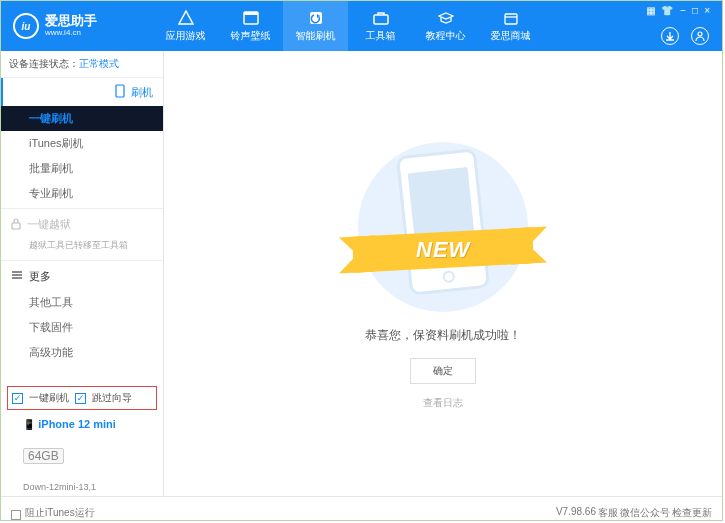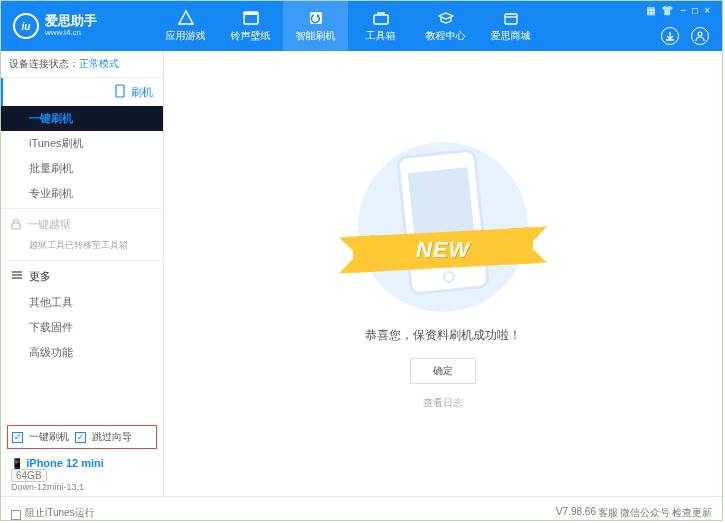--- a/index.html
+++ b/index.html
@@ -22,23 +22,23 @@
 .sidebar { width: 163px; border-right: 1px solid #e5e5e5; display: flex; flex-direction: column; font-size: 11px; color: #555; }
 .conn { padding: 6px 8px; font-size: 10px; border-bottom: 1px solid #eee; }
 .conn .mode { color: #1588f5; }
 .sec-head { display: flex; align-items: center; gap: 6px; padding: 6px 10px; color: #333; font-size: 11px; }
 .sec-head.active { color: #1588f5; border-left: 2px solid #1588f5; padding-left: 8px; justify-content: flex-end; }
 .menu-item { padding: 5px 10px 5px 28px; cursor: pointer; color: #666; }
 .menu-item.active { background: #0f172a; color: #1588f5; font-weight: bold; }
 .jail-note { font-size: 9px; color: #aaa; padding: 2px 10px 6px 28px; line-height: 1.3; }
 .cb-row { border: 1.5px solid #d94a4a; margin: 4px 6px; padding: 4px 4px; display: flex; gap: 6px; font-size: 10px; align-items: center; }
 .cb { width: 11px; height: 11px; border: 1px solid #1588f5; display: inline-flex; align-items: center; justify-content: center; color: #1588f5; font-size: 9px; }
-.device { padding: 4px 10px; font-size: 10px; }
+.device { padding: 4px 22px; font-size: 10px; }
 .device .dname { color: #1588f5; font-weight: bold; font-size: 11px; }
-.device .cap { display: inline-block; border: 1px solid #ccc; border-radius: 2px; padding: 0 4px; margin: 0 0; font-size: 10px; color: #888; background: #f7f7f7; }
+.device .cap { display: inline-block; border: 1px solid #ccc; border-radius: 2px; padding: 0 4px; margin: 18px 0; font-size: 12px; color: #888; background: #f7f7f7; }
 .device .model { color: #888; font-size: 9px; }
 .main { flex: 1; display: flex; flex-direction: column; align-items: center; justify-content: center; background: #fff; }
 .phone-ill { width: 180px; height: 180px; position: relative; margin-bottom: 10px; }
 .circle-bg { position: absolute; width: 170px; height: 170px; border-radius: 50%; background: #e8f2fe; left: 5px; top: 5px; }
 .phone { position: absolute; width: 80px; height: 140px; background: #fff; border: 3px solid #d8e8f7; border-radius: 10px; left: 50px; top: 15px; transform: rotate(-6deg); }
 .phone::after { content: ""; position: absolute; width: 60px; height: 95px; background: #d8e8f7; left: 7px; top: 15px; border-radius: 2px; }
 .phone-btn { position: absolute; width: 12px; height: 12px; border: 2px solid #d8e8f7; border-radius: 50%; left: 31px; bottom: 6px; }
 .ribbon { position: absolute; left: 0; right: 0; top: 95px; height: 36px; background: #ffc936; transform: skewY(-3deg); display: flex; align-items: center; justify-content: center; }
 .ribbon::before, .ribbon::after { content: ""; position: absolute; width: 0; height: 0; border: 18px solid #ffc936; top: 0; }
 .ribbon::before { left: -14px; border-left-color: transparent; }

